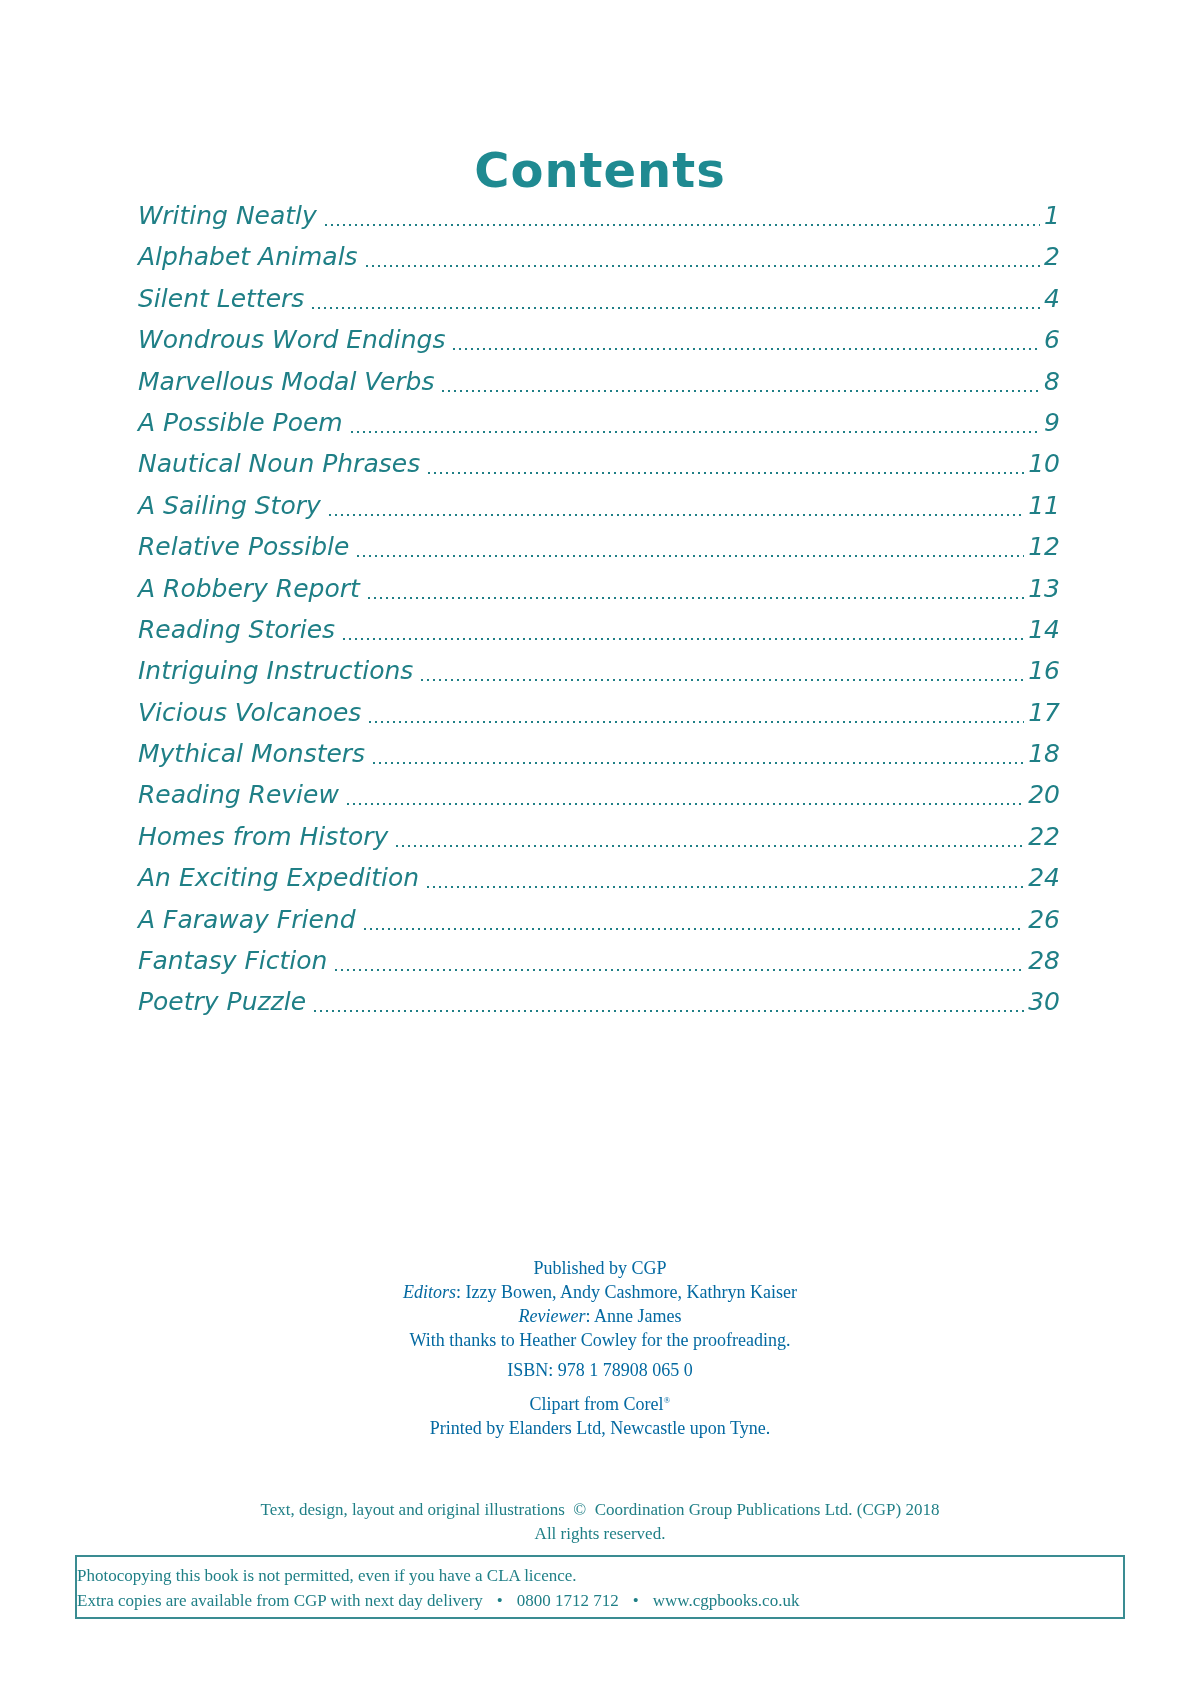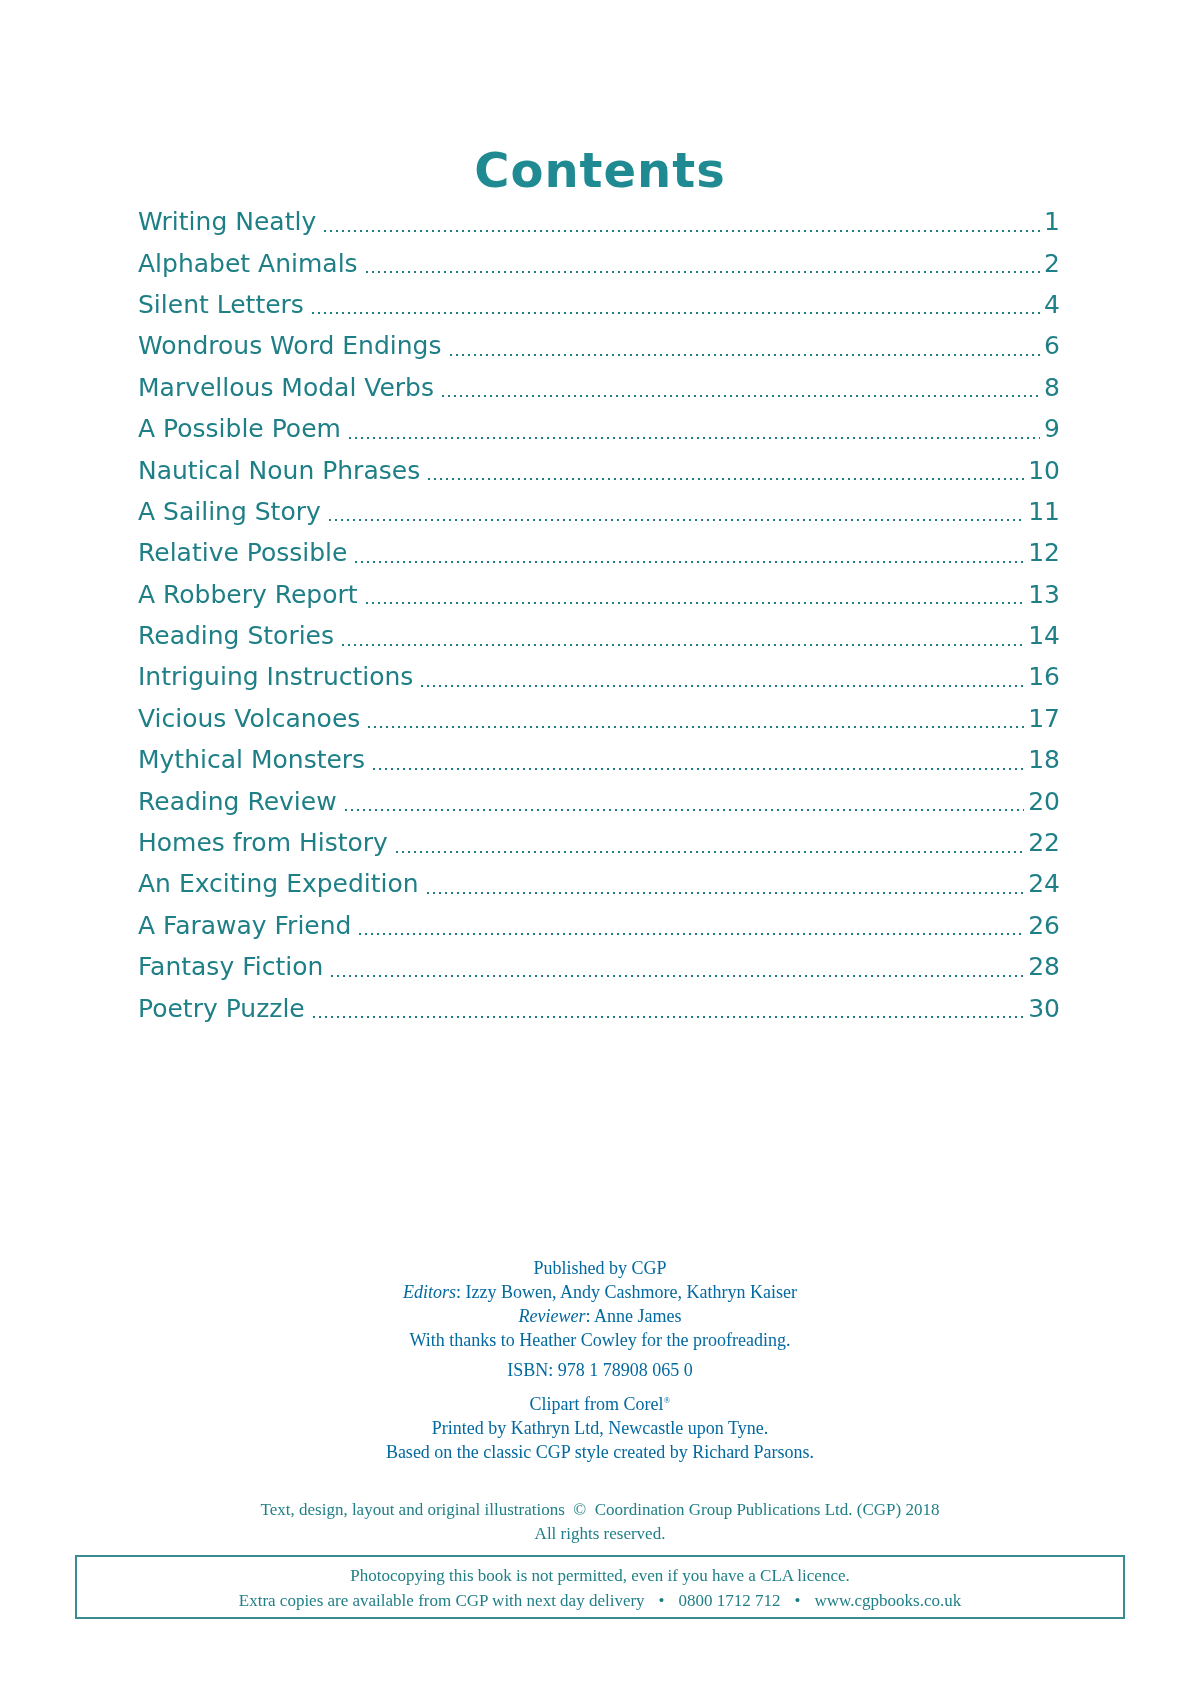--- a/index.html
+++ b/index.html
@@ -4,22 +4,22 @@
 <style>
   html, body { margin: 0; padding: 0; background: #ffffff; }
   body { width: 1200px; height: 1697px; position: relative; overflow: hidden; color: #1f7f86; }
   .title {
     position: absolute; top: 110px; left: 0; width: 1200px; text-align: center;
     font-family: "DejaVu Sans", sans-serif; font-weight: bold; font-size: 48px;
     color: #1f8a91; letter-spacing: 1px;
   }
   .toc { position: absolute; top: 201px; left: 138px; width: 922px; }
   .toc-row {
-    display: flex; align-items: center; height: 41.4px;
-    font-family: "DejaVu Sans", sans-serif; font-size: 25px; color: #1f7f86;
+    display: flex; align-items: flex-start; height: 41.4px;
+    font-family: "DejaVu Sans", sans-serif; font-size: 25px; color: #1f7f86; font-style: italic;
   }
   .toc-label { white-space: nowrap; padding-right: 4px; }
   .toc-leader {
     flex: 1; overflow: hidden; white-space: nowrap; height: 1.2em;
     background-image: radial-gradient(circle, #1f7f86 1.1px, transparent 1.4px);
     background-size: 6px 6px; background-repeat: repeat-x; background-position: 0 21px;
     margin: 0 2px;
   }
   .toc-page { white-space: nowrap; min-width: 14px; text-align: left; padding-left: 2px; }
   .credits {
@@ -28,21 +28,21 @@
   }
   .credits .gap { height: 6px; }
   .credits i { font-style: italic; }
   .credits sup { font-size: 9px; vertical-align: super; }
   .copyright {
     position: absolute; top: 1498px; left: 0; width: 1200px; text-align: center;
     font-family: "Liberation Serif", serif; font-size: 17px; color: #1f7f86; line-height: 24px;
   }
   .notice-box {
     position: absolute; top: 1555px; left: 75px; width: 1050px; height: 64px;
-    border: 2px solid #3a8c92; box-sizing: border-box; text-align: center;
+    border: 2px solid #3a8c92; box-sizing: border-box; 
     font-family: "Liberation Serif", serif; font-size: 17px; color: #1f7f86; line-height: 25px;
     padding-top: 6px;
   }
   .sep { display: inline-block; margin: 0 14px; }
 </style>
 </head>
 <body>
 
 <h1 class="title">Contents</h1>
 
@@ -151,22 +151,21 @@
 
 <div class="credits">
   <div>Published by CGP</div>
   <div><i>Editors</i><span>: Izzy Bowen, Andy Cashmore, Kathryn Kaiser</span></div>
   <div><i>Reviewer</i><span>: Anne James</span></div>
   <div>With thanks to Heather Cowley for the proofreading.</div>
   <div class="gap"></div>
   <div>ISBN: 978 1 78908 065 0</div>
   <div class="gap"></div>
   <div><span>Clipart from Corel</span><sup>®</sup></div>
-  <div>Printed by Kathryn Ltd, Newcastle upon Tyne.</div>
-  <div>Based on the classic CGP style created by Richard Parsons.</div>
+  <div>Printed by Elanders Ltd, Newcastle upon Tyne.</div>
 </div>
 
 <div class="copyright">
   <div style="white-space: pre;">Text, design, layout and original illustrations  ©  Coordination Group Publications Ltd. (CGP) 2018</div>
   <div>All rights reserved.</div>
 </div>
 
 <div class="notice-box">
   <div>Photocopying this book is not permitted, even if you have a CLA licence.</div>
   <div>

